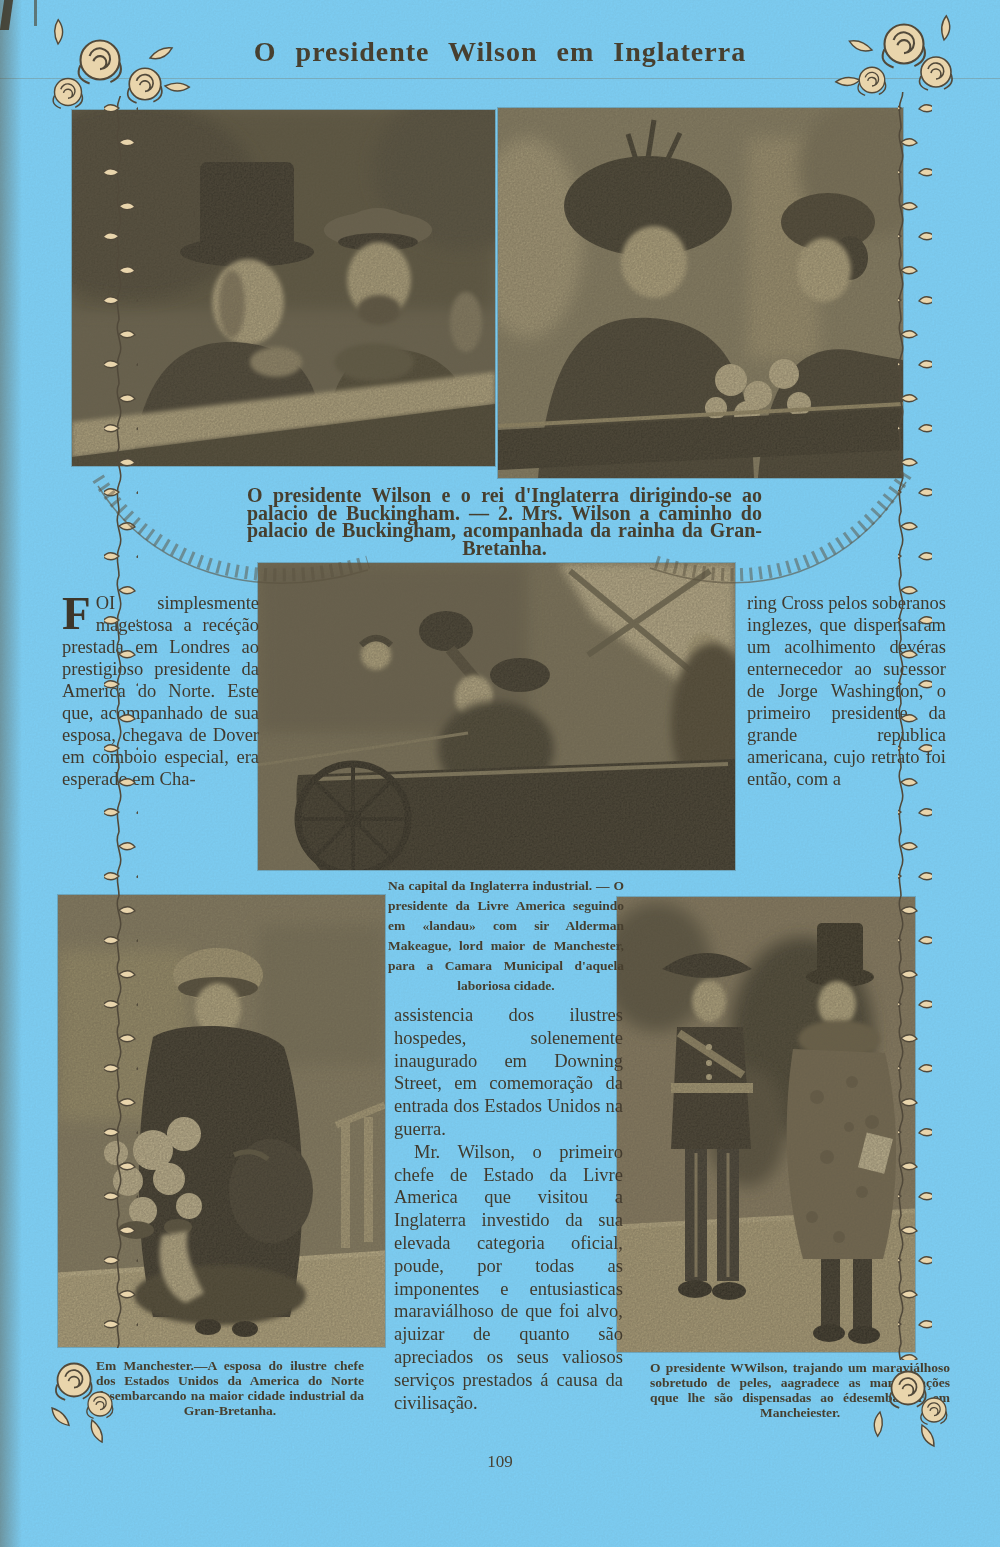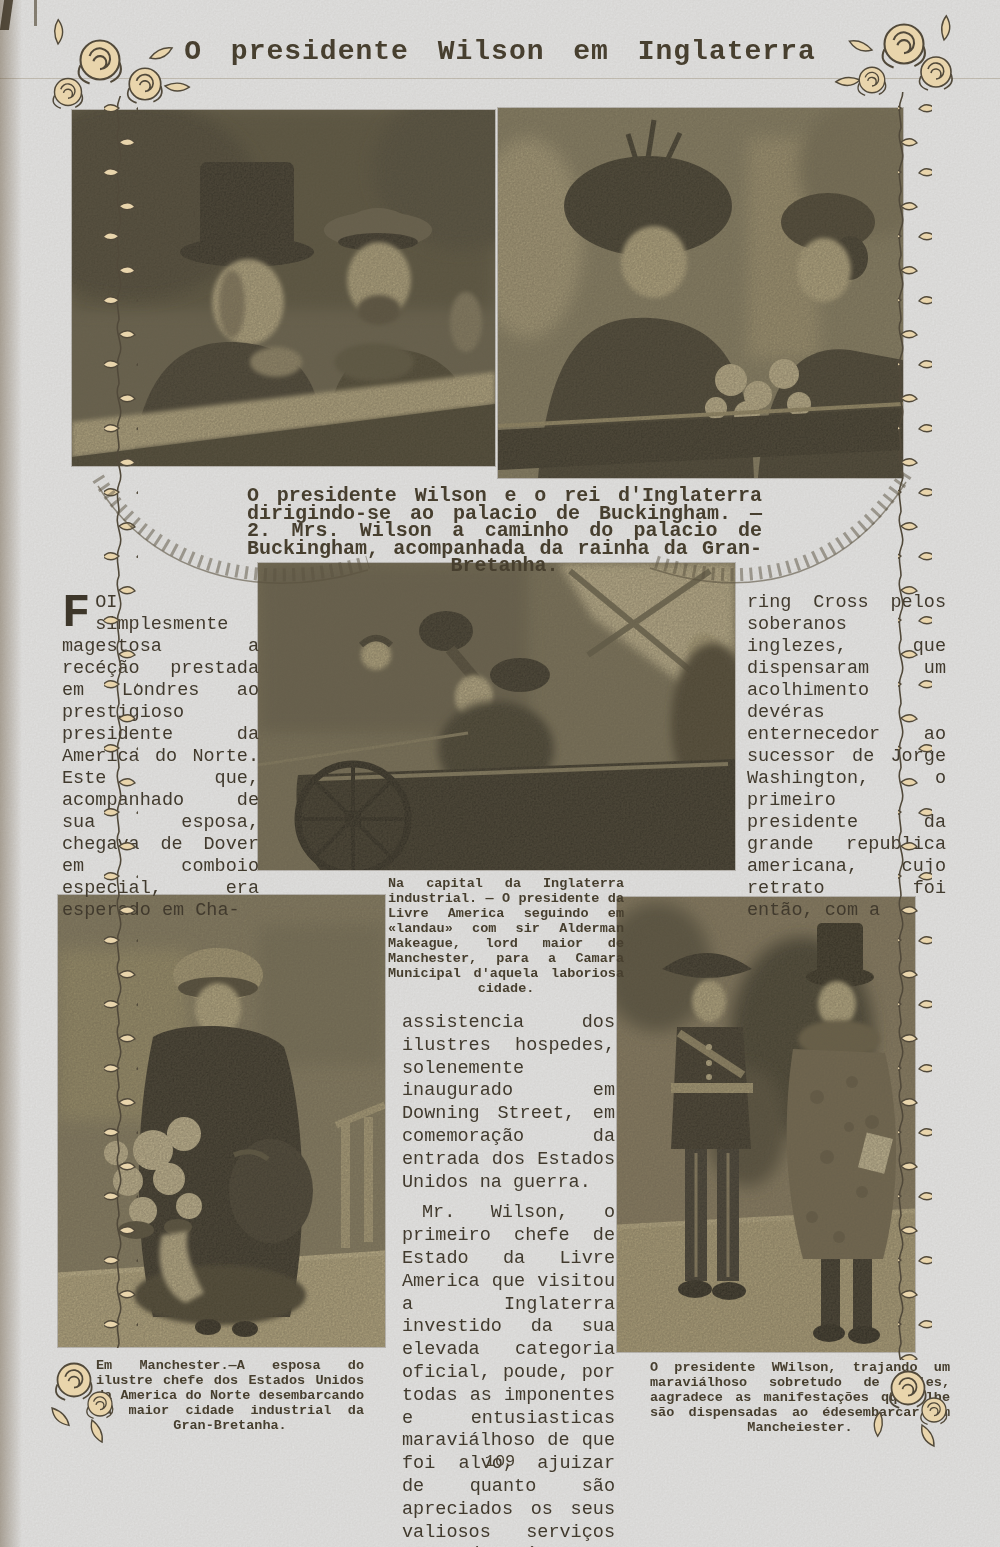--- a/index.html
+++ b/index.html
@@ -1,20 +1,20 @@
 <!DOCTYPE html>
 <html><head>
 <meta charset="utf-8">
 <style>
   html,body{margin:0;padding:0;background:#cbb械;}
   body{background:#d6c094;}
   .page{
     position:relative;width:1000px;height:1547px;margin:0 auto;
-    background:#e5e5e5;overflow:hidden;
-    font-family:Liberation Mono, monospace;color:#3e372b;
+    background:#7dd3fc;overflow:hidden;
+    font-family:Liberation Serif, serif;color:#3e372b;
   }
   .page::before{ 
     content:"";position:absolute;left:0;top:0;bottom:0;width:22px;
     background:linear-gradient(90deg,rgba(84,64,36,.38),rgba(84,64,36,0));
     z-index:6;pointer-events:none;
   }
   .corner-mark{position:absolute;background:#3730229;z-index:6;}
   .m1{left:2px;top:0;width:9px;height:30px;background:#403626;opacity:.85;transform:skewX(-8deg);}
   .m2{left:34px;top:0;width:3px;height:26px;background:#4a3f2c;opacity:.6;}
   .title{
@@ -28,28 +28,28 @@
   .p1{left:72px;top:110px;width:423px;height:356px;}
   .p2{left:498px;top:108px;width:405px;height:370px;}
   .p3{left:258px;top:563px;width:477px;height:307px;}
   .p4{left:58px;top:895px;width:327px;height:452px;}
   .p5{left:617px;top:897px;width:298px;height:455px;}
   .caption{
     position:absolute;font-weight:700;color:#443c2c;z-index:2;
     text-align:justify;text-align-last:center;
   }
   .cap-top{left:247px;top:487px;width:515px;font-size:20px;line-height:17.5px;}
-  .cap-mid{left:388px;top:876px;width:236px;font-size:13.5px;line-height:15px;}
+  .cap-mid{left:388px;top:876px;width:236px;font-size:13.5px;line-height:20px;}
   .cap-bl{left:96px;top:1358px;width:268px;font-size:13.5px;line-height:15px;}
   .cap-br{left:650px;top:1360px;width:300px;font-size:13.5px;line-height:15px;}
   .col{position:absolute;text-align:justify;font-size:18.5px;line-height:22px;color:#3e372b;z-index:2;}
   .col-left{left:62px;top:592px;width:197px;}
   .col-right{left:747px;top:592px;width:199px;}
   .col-center{left:394px;top:1004px;width:229px;line-height:22.8px;}
-  .col-center p{margin:8px;}
+  .col-center p{margin:0;}
   .col-center p.indent{text-indent:20px;}
   .dropcap{
     float:left;font-size:47px;line-height:37px;font-weight:700;
     padding:3px 5px 0 0;color:#3a3327;
   }
   .pagenum{position:absolute;left:0;right:0;top:1452px;text-align:center;font-size:17px;color:#463e2f;z-index:2;}
   .decor{position:absolute;left:0;top:0;width:1000px;height:1547px;z-index:5;pointer-events:none;}
   .hiddefs{position:absolute;width:0;height:0;}
 </style>
 </head>

